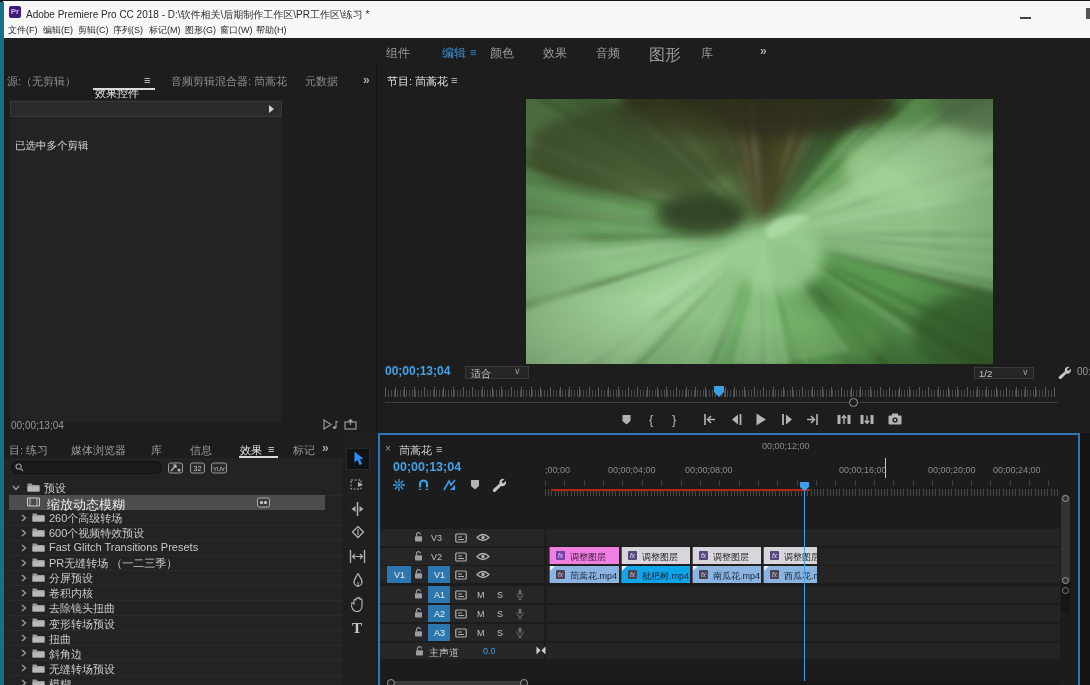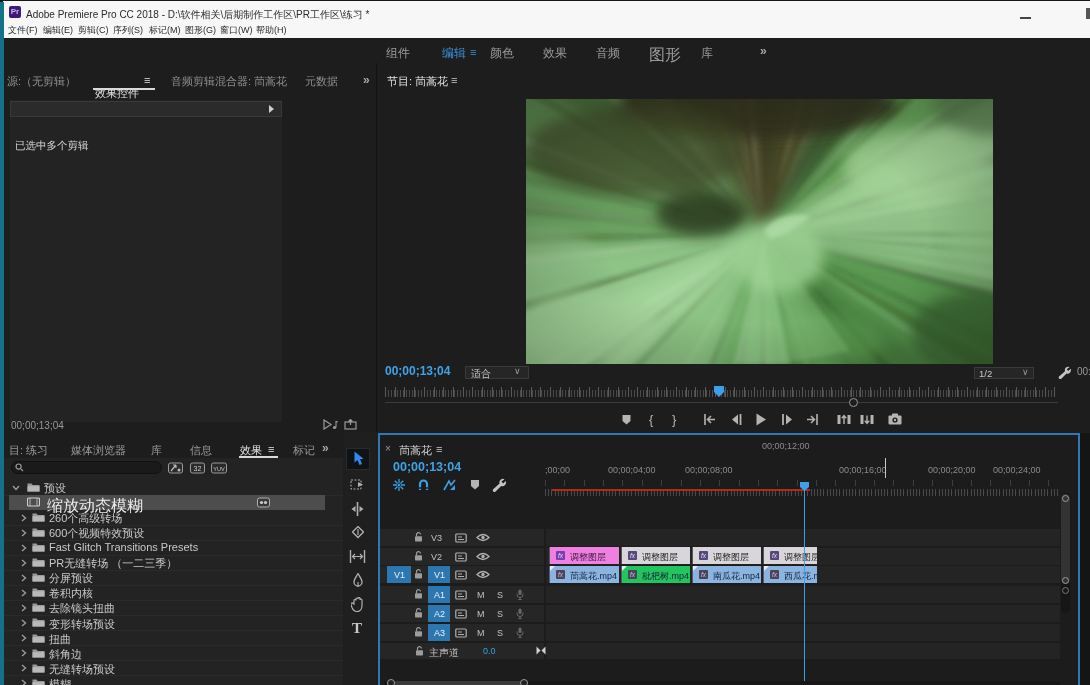--- a/index.html
+++ b/index.html
@@ -312,21 +312,21 @@
     <path d="M0.5 1.5 h4 l1.2 1.5 h6.8 v6.5 h-12 z" fill="#9a9a9a"></path>
     <rect x="0.5" y="4.2" width="12" height="5.3" fill="#b8b8b8"></rect>
   </svg>
 <div class="txt" style="left:44px;top:481.0px;font-size:11px;color:#c9c9c9;">预设</div>
 <div class="a" style="left:4px;top:494.5px;width:339px;height:1px;background:#2a2a2a;"></div>
 <div class="a" style="left:9px;top:494.6px;width:316px;height:15px;background:#4d4d4d;"></div>
 <svg class="a" style="left:27px;top:497.05px;" width="13" height="10" viewBox="0 0 13 10">
     <rect x="0.5" y="1" width="12" height="8" rx="1" fill="none" stroke="#cfcfcf" stroke-width="1.1"></rect>
     <path d="M3 9 V1 M10 9 V1" stroke="#cfcfcf" stroke-width="0.8"></path>
   </svg>
-<div class="txt" style="left:47px;top:496.1px;font-size:16px;color:#ececec;font-family:Liberation Serif, serif;">缩放动态模糊</div>
+<div class="txt" style="left:47px;top:496.1px;font-size:13px;color:#ececec;font-family:Liberation Serif, serif;">缩放动态模糊</div>
 <svg class="a" style="left:257px;top:497px;" width="13" height="11" viewBox="0 0 13 11">
     <rect x="0.5" y="1" width="12" height="9" rx="2" fill="#3a3a3a" stroke="#b0b0b0"></rect>
     <circle cx="4.5" cy="5.5" r="1.6" fill="#ccc"></circle>
     <circle cx="8.5" cy="5.5" r="1.6" fill="#ccc"></circle>
   </svg>
 <svg class="a" style="left:21px;top:513.6px;" width="6" height="8" viewBox="0 0 6 8">
     <path d="M1 1 L4.5 4 L1 7" stroke="#9a9a9a" stroke-width="1.4" fill="none"></path>
   </svg>
 <svg class="a" style="left:32px;top:512.1px;" width="13" height="10" viewBox="0 0 13 10">
     <path d="M0.5 1.5 h4 l1.2 1.5 h6.8 v6.5 h-12 z" fill="#9a9a9a"></path>
@@ -628,21 +628,21 @@
   </div>
 <div class="a" style="left:763px;top:547px;width:54px;height:17px;background:#d8d6da;border-left:1px solid #555;box-sizing:border-box;overflow:hidden;">
     <div class="a" style="left:6px;top:4px;width:9px;height:9px;background:#56487a;border-radius:1px;color:#e8d8f8;font-size:6.5px;line-height:9px;text-align:center;font-style:italic;">fx</div>
     <div class="txt" style="left:20px;top:4px;font-size:9px;color:#1c1c1c;">调整图层</div>
   </div>
 <div class="a" style="left:549px;top:566px;width:70px;height:17px;background:#8cb4e0;border-left:1px solid #557;box-sizing:border-box;overflow:hidden;">
     <div class="a" style="left:0;top:0;width:0;height:0;border-left:5px solid #e8eef8;border-bottom:5px solid transparent;"></div>
     <div class="a" style="left:6px;top:4px;width:9px;height:9px;background:#4a4656;border-radius:1px;color:#c8b8e8;font-size:6.5px;line-height:9px;text-align:center;font-style:italic;">fx</div>
     <div class="txt" style="left:20px;top:4px;font-size:9px;color:#14243c;">茼蒿花.mp4</div>
   </div>
-<div class="a" style="left:621px;top:566px;width:69px;height:17px;background:#22c55e;border-left:1px solid #557;box-sizing:border-box;overflow:hidden;">
+<div class="a" style="left:621px;top:566px;width:69px;height:17px;background:#0ea5e9;border-left:1px solid #557;box-sizing:border-box;overflow:hidden;">
     <div class="a" style="left:0;top:0;width:0;height:0;border-left:5px solid #e8eef8;border-bottom:5px solid transparent;"></div>
     <div class="a" style="left:6px;top:4px;width:9px;height:9px;background:#4a4656;border-radius:1px;color:#c8b8e8;font-size:6.5px;line-height:9px;text-align:center;font-style:italic;">fx</div>
     <div class="txt" style="left:20px;top:4px;font-size:9px;color:#14243c;">枇杷树.mp4</div>
   </div>
 <div class="a" style="left:692px;top:566px;width:69px;height:17px;background:#8cb4e0;border-left:1px solid #557;box-sizing:border-box;overflow:hidden;">
     <div class="a" style="left:0;top:0;width:0;height:0;border-left:5px solid #e8eef8;border-bottom:5px solid transparent;"></div>
     <div class="a" style="left:6px;top:4px;width:9px;height:9px;background:#4a4656;border-radius:1px;color:#c8b8e8;font-size:6.5px;line-height:9px;text-align:center;font-style:italic;">fx</div>
     <div class="txt" style="left:20px;top:4px;font-size:9px;color:#14243c;">南瓜花.mp4</div>
   </div>
 <div class="a" style="left:763px;top:566px;width:54px;height:17px;background:#8cb4e0;border-left:1px solid #557;box-sizing:border-box;overflow:hidden;">

